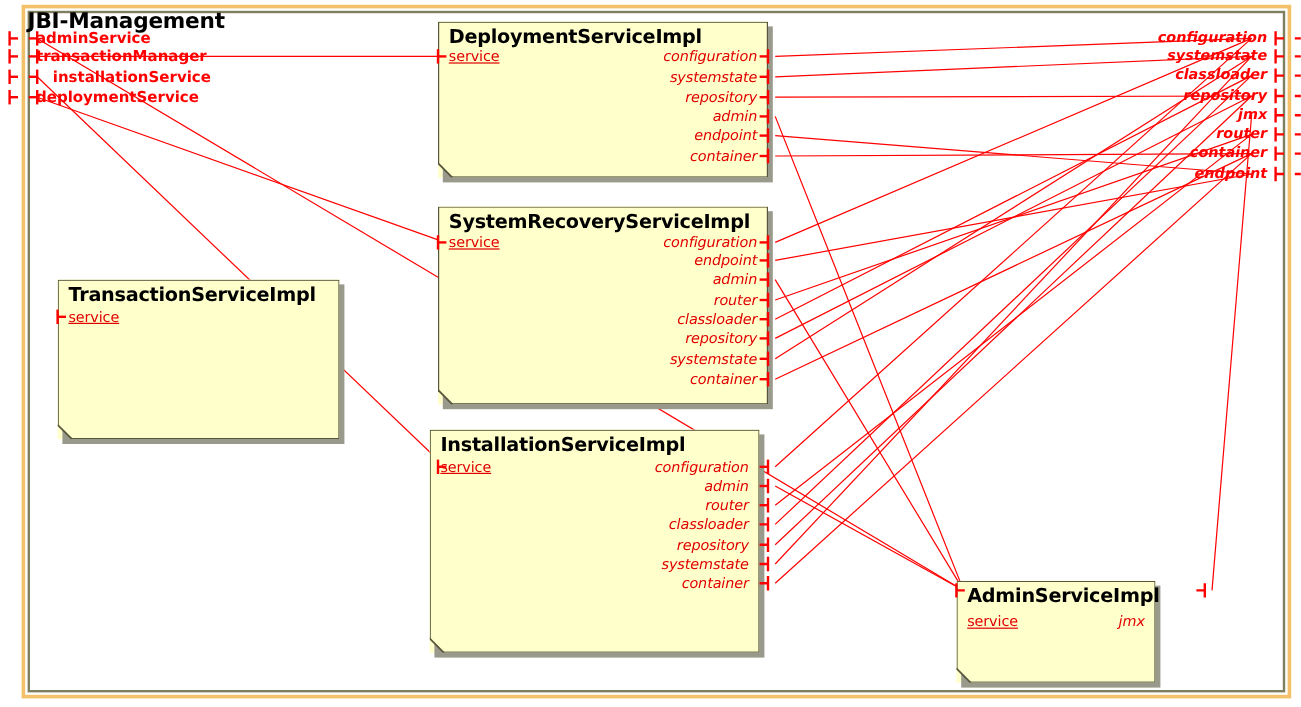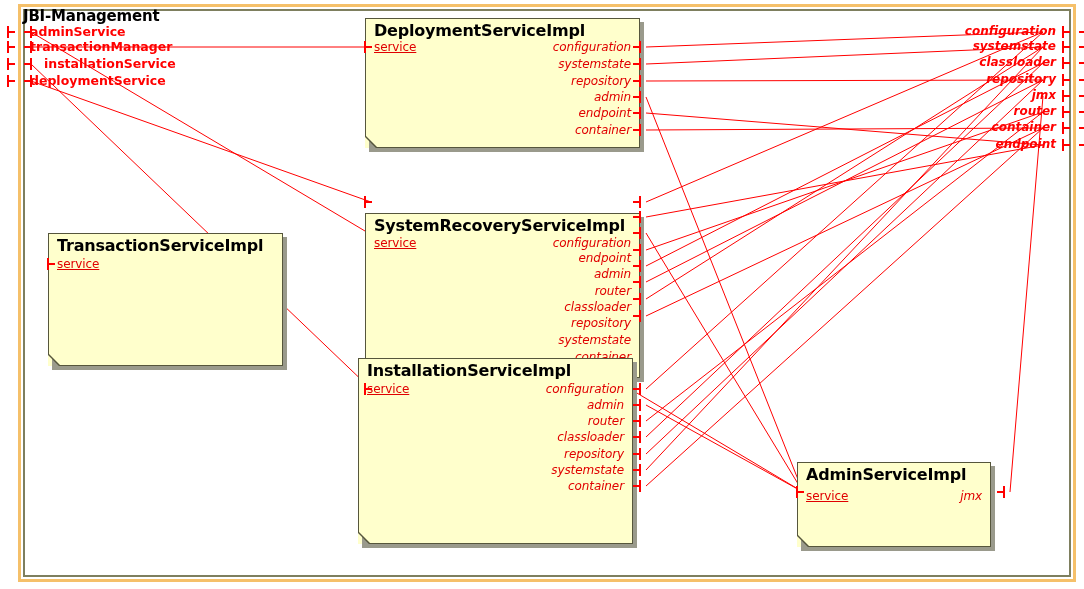--- a/index.html
+++ b/index.html
@@ -18,21 +18,21 @@
     box-sizing:border-box;
   }
   .frame-inner{
     position:absolute;
     border:2px solid #7e7f5e;
     background:transparent;
     box-sizing:border-box;
   }
   .frame-title{
     position:absolute;
-    font-size:15px;font-weight:bold;color:#000000;
+    font-size:18px;font-weight:bold;color:#000000;
     white-space:nowrap;letter-spacing:-0.2px;
     z-index:40;
   }
 
   
   svg.layer{position:absolute;left:0;top:0;width:1084px;height:589px;overflow:visible;}
   svg.wires{z-index:5;}
   svg.ports{z-index:30;}
 
   
@@ -132,21 +132,21 @@
         </svg>
         <div class="cbox-title">DeploymentServiceImpl</div>
         <div class="port-label prov" style="top: 23px;">service</div>
         <div class="port-label req" style="right: 9px; top: 23px;">configuration</div>
         <div class="port-label req" style="right: 9px; top: 40px;">systemstate</div>
         <div class="port-label req" style="right: 9px; top: 57px;">repository</div>
         <div class="port-label req" style="right: 9px; top: 73px;">admin</div>
         <div class="port-label req" style="right: 9px; top: 89px;">endpoint</div>
         <div class="port-label req" style="right: 9px; top: 106px;">container</div>
       </div>
-      <div class="cbox" style="left: 365px; top: 172px; width: 275px; height: 165px; margin-top: 41px;">
+      <div class="cbox" style="left: 365px; top: 172px; width: 275px; height: 165px;">
         <div class="shadow"></div>
         <div class="body"></div>
         <svg class="bevel" viewBox="0 0 14 14">
           <line x1="0" y1="2" x2="12" y2="14" stroke="#56563c" stroke-width="1.5"></line>
         </svg>
         <div class="cbox-title">SystemRecoveryServiceImpl</div>
         <div class="port-label prov" style="top: 24px;">service</div>
         <div class="port-label req" style="right: 9px; top: 24px;">configuration</div>
         <div class="port-label req" style="right: 9px; top: 39px;">endpoint</div>
         <div class="port-label req" style="right: 9px; top: 55px;">admin</div>
@@ -174,21 +174,21 @@
       </div>
       <div class="cbox" style="left: 48px; top: 233px; width: 235px; height: 133px;">
         <div class="shadow"></div>
         <div class="body"></div>
         <svg class="bevel" viewBox="0 0 14 14">
           <line x1="0" y1="2" x2="12" y2="14" stroke="#56563c" stroke-width="1.5"></line>
         </svg>
         <div class="cbox-title">TransactionServiceImpl</div>
         <div class="port-label prov" style="top: 25px;">service</div>
       </div>
-      <div class="cbox" style="left: 797px; top: 462px; width: 194px; height: 85px;">
+      <div class="cbox" style="left: 797px; top: 484px; width: 166px; height: 85px;">
         <div class="shadow"></div>
         <div class="body"></div>
         <svg class="bevel" viewBox="0 0 14 14">
           <line x1="0" y1="2" x2="12" y2="14" stroke="#56563c" stroke-width="1.5"></line>
         </svg>
         <div class="cbox-title">AdminServiceImpl</div>
         <div class="port-label prov" style="top: 28px;">service</div>
         <div class="port-label req" style="right: 9px; top: 28px;">jmx</div>
       </div>
     </div>

